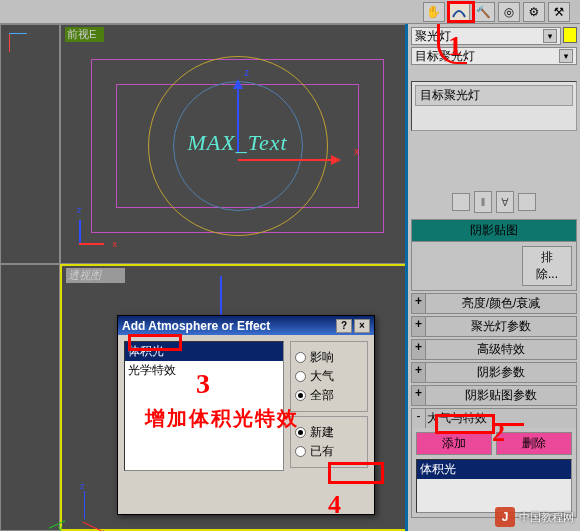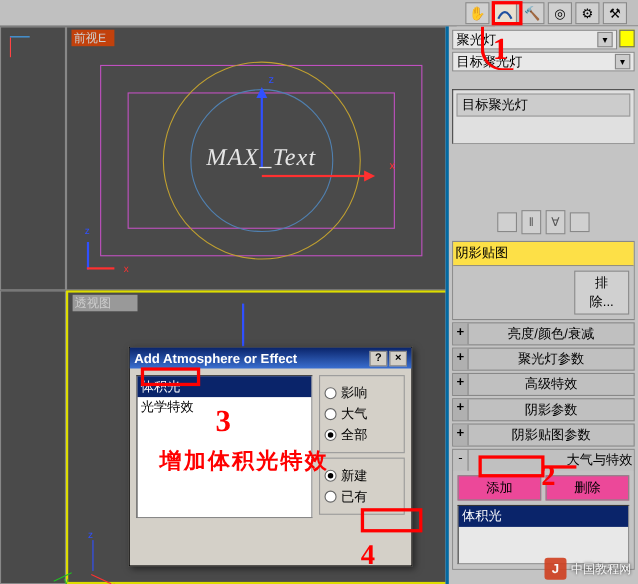--- a/index.html
+++ b/index.html
@@ -5,49 +5,49 @@
 * { box-sizing: border-box; margin: 0; padding: 0; font-family: "SimSun", sans-serif; font-size: 12px; }
 body { width: 580px; height: 531px; background: #a8a8a8; position: relative; overflow: hidden; }
 
 .top-toolbar { position: absolute; top: 0; left: 0; right: 0; height: 24px; background: #c0c0c0; display: flex; justify-content: flex-end; align-items: center; padding: 0 10px; border-bottom: 1px solid #888; }
 .tool-icons { display: flex; gap: 3px; }
 .tool-icon { width: 22px; height: 20px; background: #d0d0d0; border: 1px solid #888; display: flex; align-items: center; justify-content: center; }
 .tool-icon.curve { background: #e8e0d0; }
 
 .viewports { position: absolute; top: 24px; left: 0; width: 415px; height: 507px; }
 .viewport { position: absolute; background: #4a4a4a; border: 1px solid #888; }
-.viewport-label { position: absolute; top: 2px; left: 4px; color: #ccc; font-size: 11px; background: #c2410c; padding: 0 8px 0 2px; }
+.viewport-label { position: absolute; top: 2px; left: 4px; color: #ccc; font-size: 11px; background: #4d7c0f; padding: 0 8px 0 2px; }
 
 .vp-front { top: 0; left: 60px; width: 355px; height: 240px; }
 .vp-front-inner { position: absolute; inset: 14px 10px 10px 10px; }
 .outer-rect { position: absolute; inset: 20px; border: 1px solid #c050c0; }
 .inner-rect { position: absolute; inset: 45px; border: 1px solid #c050c0; }
 .circle1 { position: absolute; left: 50%; top: 50%; width: 180px; height: 180px; border: 1px solid #c0a030; border-radius: 50%; transform: translate(-50%, -50%); }
 .circle2 { position: absolute; left: 50%; top: 50%; width: 130px; height: 130px; border: 1px solid #5080b0; border-radius: 50%; transform: translate(-50%, -50%); }
 .arrow-z { position: absolute; left: 50%; top: 20%; width: 2px; height: 70px; background: #3050ff; transform: translateX(-50%); }
 .arrow-z::before { content: ""; position: absolute; top: -8px; left: -4px; border: 5px solid transparent; border-bottom: 10px solid #3050ff; }
 .arrow-x { position: absolute; left: 50%; top: 56%; width: 100px; height: 2px; background: #ff3030; }
 .arrow-x::before { content: ""; position: absolute; right: -8px; top: -4px; border: 5px solid transparent; border-left: 10px solid #ff3030; }
 .axis-label-z { position: absolute; left: 52%; top: 13%; color: #3050ff; font-size: 10px; }
 .axis-label-x { position: absolute; left: 85%; top: 50%; color: #ff3030; font-size: 10px; }
-.max-text { position: absolute; left: 50%; top: 50%; transform: translate(-50%, -60%); color: #e5e5e5; font-size: 22px; font-family: serif; font-style: italic; letter-spacing: 1px; }
+.max-text { position: absolute; left: 50%; top: 50%; transform: translate(-50%, -60%); color: #5eead4; font-size: 22px; font-family: serif; font-style: italic; letter-spacing: 1px; }
 .gizmo-corner { position: absolute; bottom: 8px; left: 8px; width: 30px; height: 30px; }
 .gizmo-corner .z { position: absolute; left: 0; bottom: 0; width: 2px; height: 25px; background: #3050ff; }
 .gizmo-corner .x { position: absolute; left: 0; bottom: 0; width: 25px; height: 2px; background: #ff3030; }
 .gizmo-corner .lz { position: absolute; left: -2px; top: -10px; color: #3050ff; font-size: 9px; }
 .gizmo-corner .lx { position: absolute; right: -8px; bottom: -4px; color: #ff3030; font-size: 9px; }
 
 .vp-left-strip { top: 0; left: 0; width: 60px; height: 240px; }
 .vp-left-strip2 { top: 240px; left: 0; width: 60px; height: 267px; }
 .tiny-gizmo { position: absolute; top: 8px; left: 8px; }
 .tiny-gizmo .a1 { width: 18px; height: 1px; background: #4af; }
 .tiny-gizmo .a2 { width: 1px; height: 18px; background: #f44; margin-left: 0; }
 
 .vp-persp { top: 240px; left: 60px; width: 355px; height: 267px; border: 2px solid #dddd00; }
-.vp-persp .viewport-label { background: #999; padding-right: 24px; }
+.vp-persp .viewport-label { background: #999; padding-right: 24px; font-style: italic; }
 .persp-gizmo { position: absolute; bottom: 10px; left: 12px; }
 .persp-gizmo .z { position: absolute; width: 1px; height: 28px; background: #3050ff; bottom: 0; left: 10px; }
 .persp-gizmo .x { position: absolute; width: 20px; height: 1px; background: #ff3030; bottom: -8px; left: 8px; transform: rotate(25deg); }
 .persp-gizmo .y { position: absolute; width: 18px; height: 1px; background: #20c020; bottom: -6px; right: 8px; transform: rotate(-25deg); }
 .persp-gizmo .lbl-z { position: absolute; left: 6px; top: -38px; color: #3050ff; font-size: 9px; }
 .persp-gizmo .lbl-x { position: absolute; left: 26px; bottom: -18px; color: #ff3030; font-size: 9px; }
 .persp-gizmo .lbl-y { position: absolute; left: -16px; bottom: -14px; color: #20c020; font-size: 9px; }
 .persp-arrows { position: absolute; top: 10px; left: 45%; }
 .persp-arrows .z { width: 2px; height: 55px; background: #3050ff; }
 
@@ -73,32 +73,32 @@
 .color-swatch { width: 14px; height: 16px; background: #ffff00; border: 1px solid #666; }
 .top-line { display: flex; gap: 2px; }
 .name-box { height: 50px; background: #e0e0e0; border: 1px inset #999; margin-top: 16px; padding: 3px; }
 .name-box div { background: #ccc; border: 1px solid #999; padding: 1px 4px; }
 
 .mid-controls { display: flex; justify-content: center; gap: 4px; margin: 10px 0 4px; align-items: center; }
 .pin { width: 18px; height: 18px; border: 1px solid #888; background: #d0d0d0; }
 .vcr-btn { width: 18px; height: 22px; border: 1px solid #888; background: #d0d0d0; font-size: 11px; text-align: center; line-height: 20px; color: #555; }
 
 .rollout-section { border: 1px solid #888; margin-top: 6px; }
-.section-header { background: #fde047; padding: 2px; border-bottom: 1px solid #888; }
+.section-header { background: #0f766e; text-align: center; padding: 2px; border-bottom: 1px solid #888; }
 .section-body { background: #c4c4c4; padding: 4px; }
 .wide-btn { background: #d0d0d0; border: 1px solid #888; padding: 2px 8px; text-align: center; margin-left: auto; width: 50px; }
 
 .rollout-btn { display: flex; border: 1px solid #888; margin-top: 2px; background: #c0c0c0; }
 .plus { width: 14px; background: #b0b0b0; border-right: 1px solid #888; text-align: center; font-weight: bold; }
 .rollout-label { flex: 1; text-align: center; padding: 1px; }
 
 .atm-section { margin-top: 2px; border: 1px solid #888; }
 .atm-header { background: #c0c0c0; display: flex; }
 .atm-header .minus { width: 14px; text-align: center; border-right: 1px solid #888; }
-.atm-header .lbl { flex: 1; text-align: right; padding: 1px; }
+.atm-header .lbl { flex: 1; text-align: left; padding: 1px; }
 .atm-body { background: #c4c4c4; padding: 4px; }
 .btn-row { display: flex; gap: 4px; }
 .side-btn { flex: 1; background: #ec4899; border: 1px solid #888; text-align: center; padding: 2px; }
 .vol-list { background: #e8e8e8; border: 1px inset #888; height: 54px; margin-top: 4px; }
 .vol-item { background: #0a246a; color: #fff; padding: 1px 3px; }
 
 .annotation { position: absolute; color: #ff0000; font-weight: bold; z-index: 100; pointer-events: none; }
 .ann-1 { top: 30px; right: 118px; font-size: 28px; font-family: "KaiTi", serif; }
 .ann-3 { top: 368px; left: 196px; font-size: 28px; font-family: "KaiTi", serif; }
 .ann-4 { top: 490px; left: 328px; font-size: 26px; font-family: "KaiTi", serif; }

